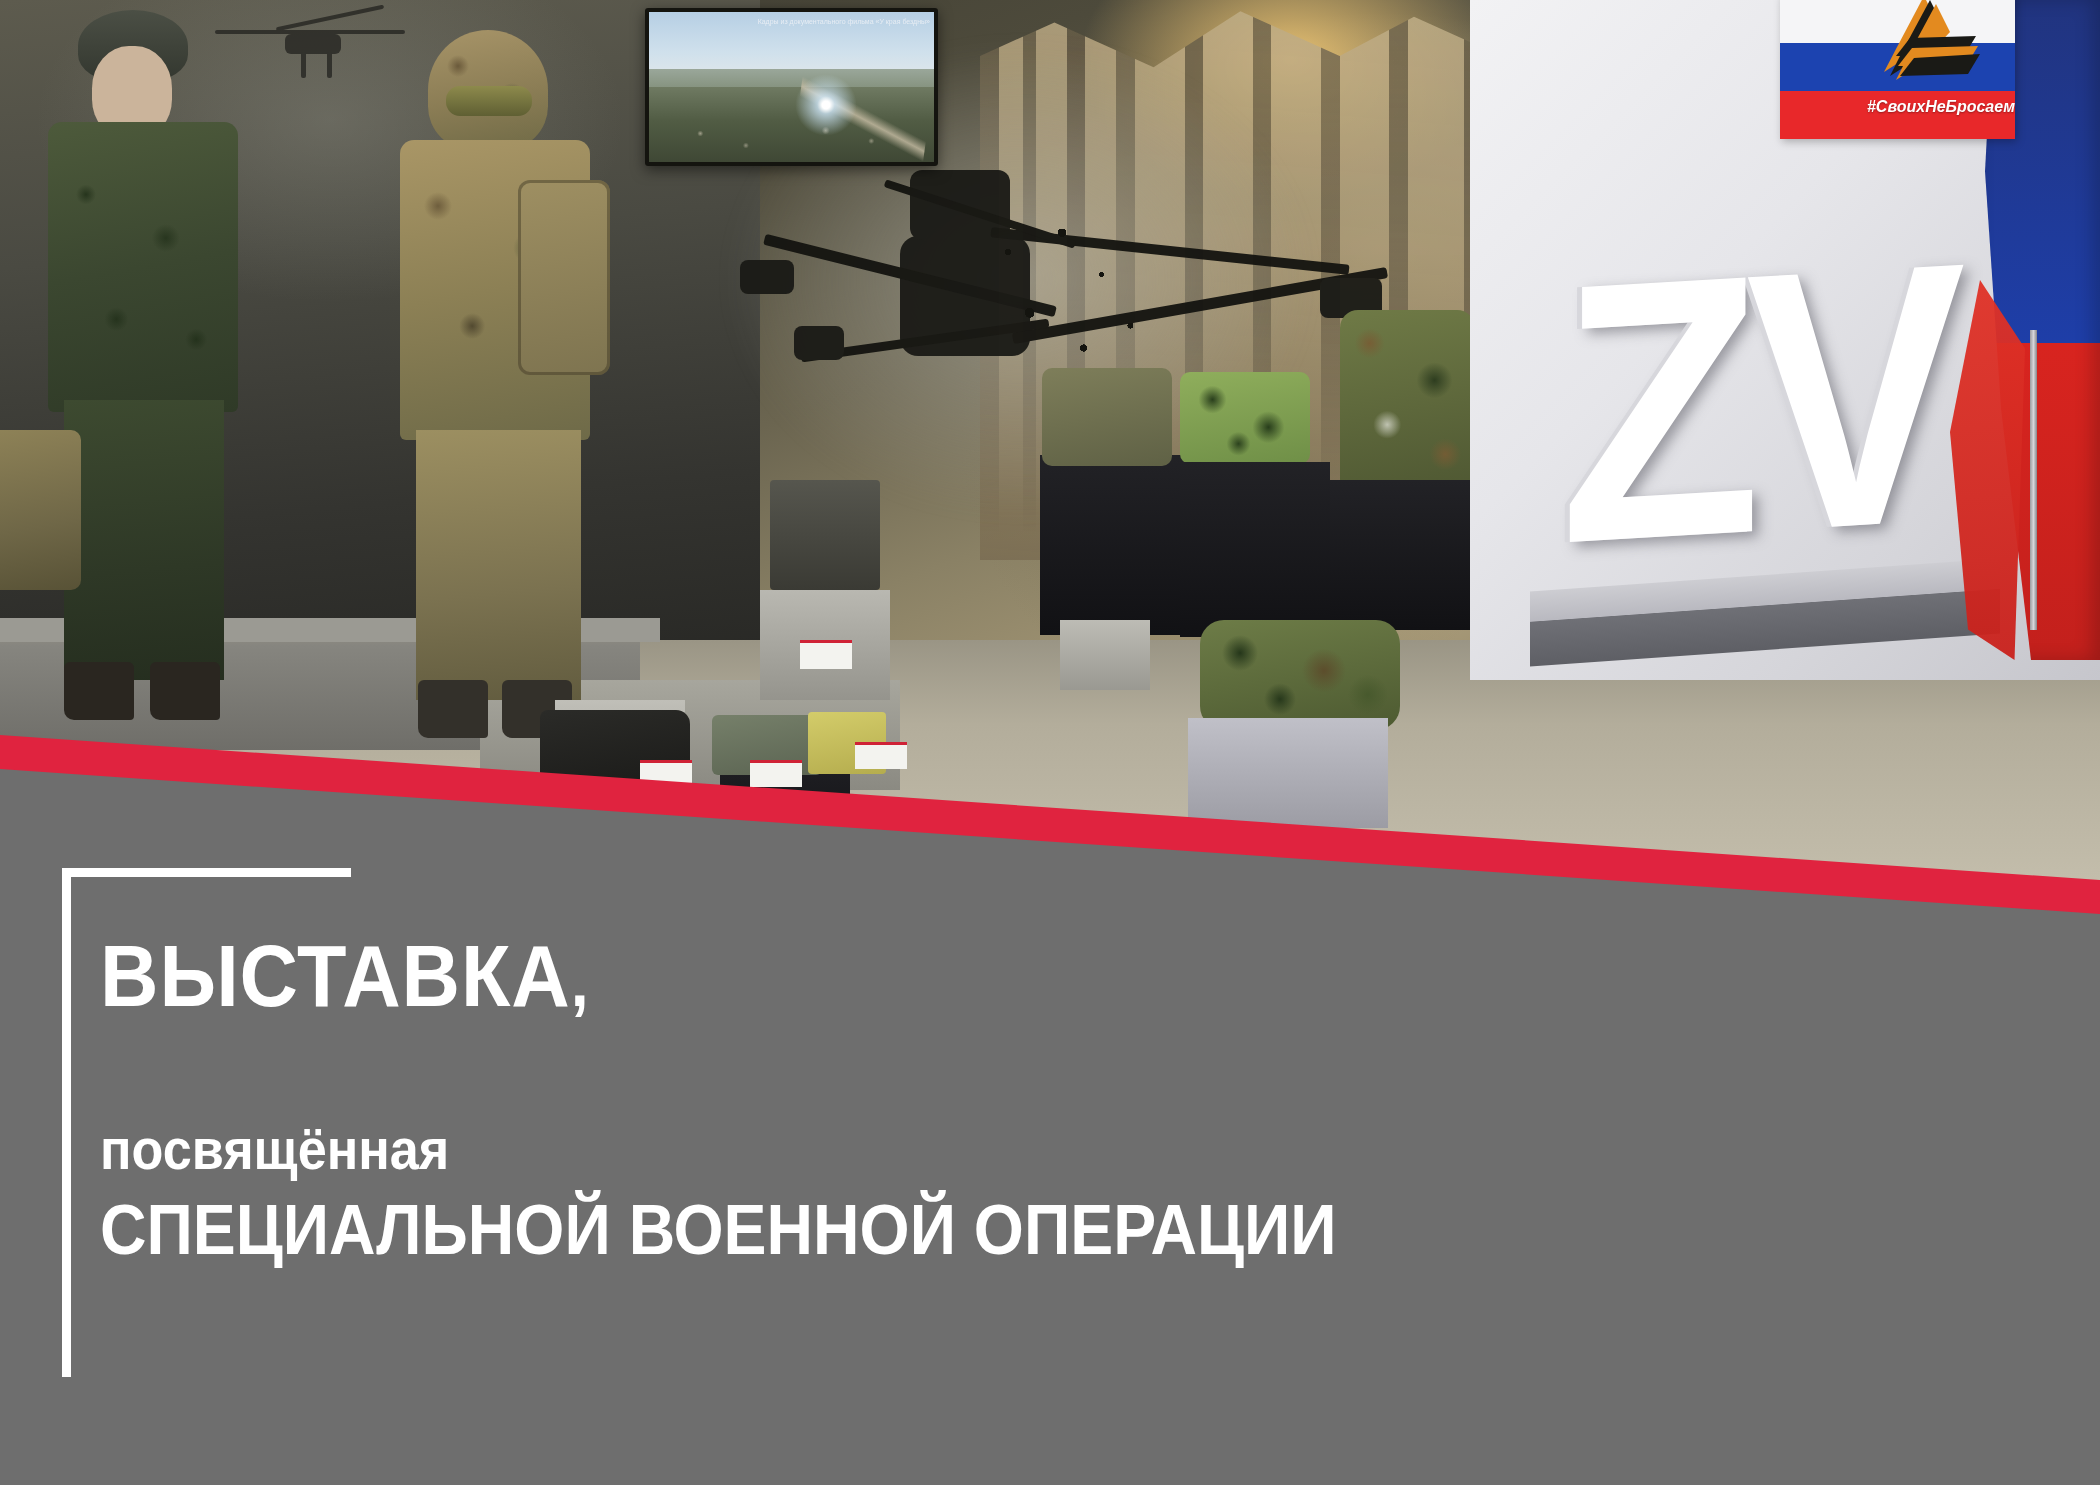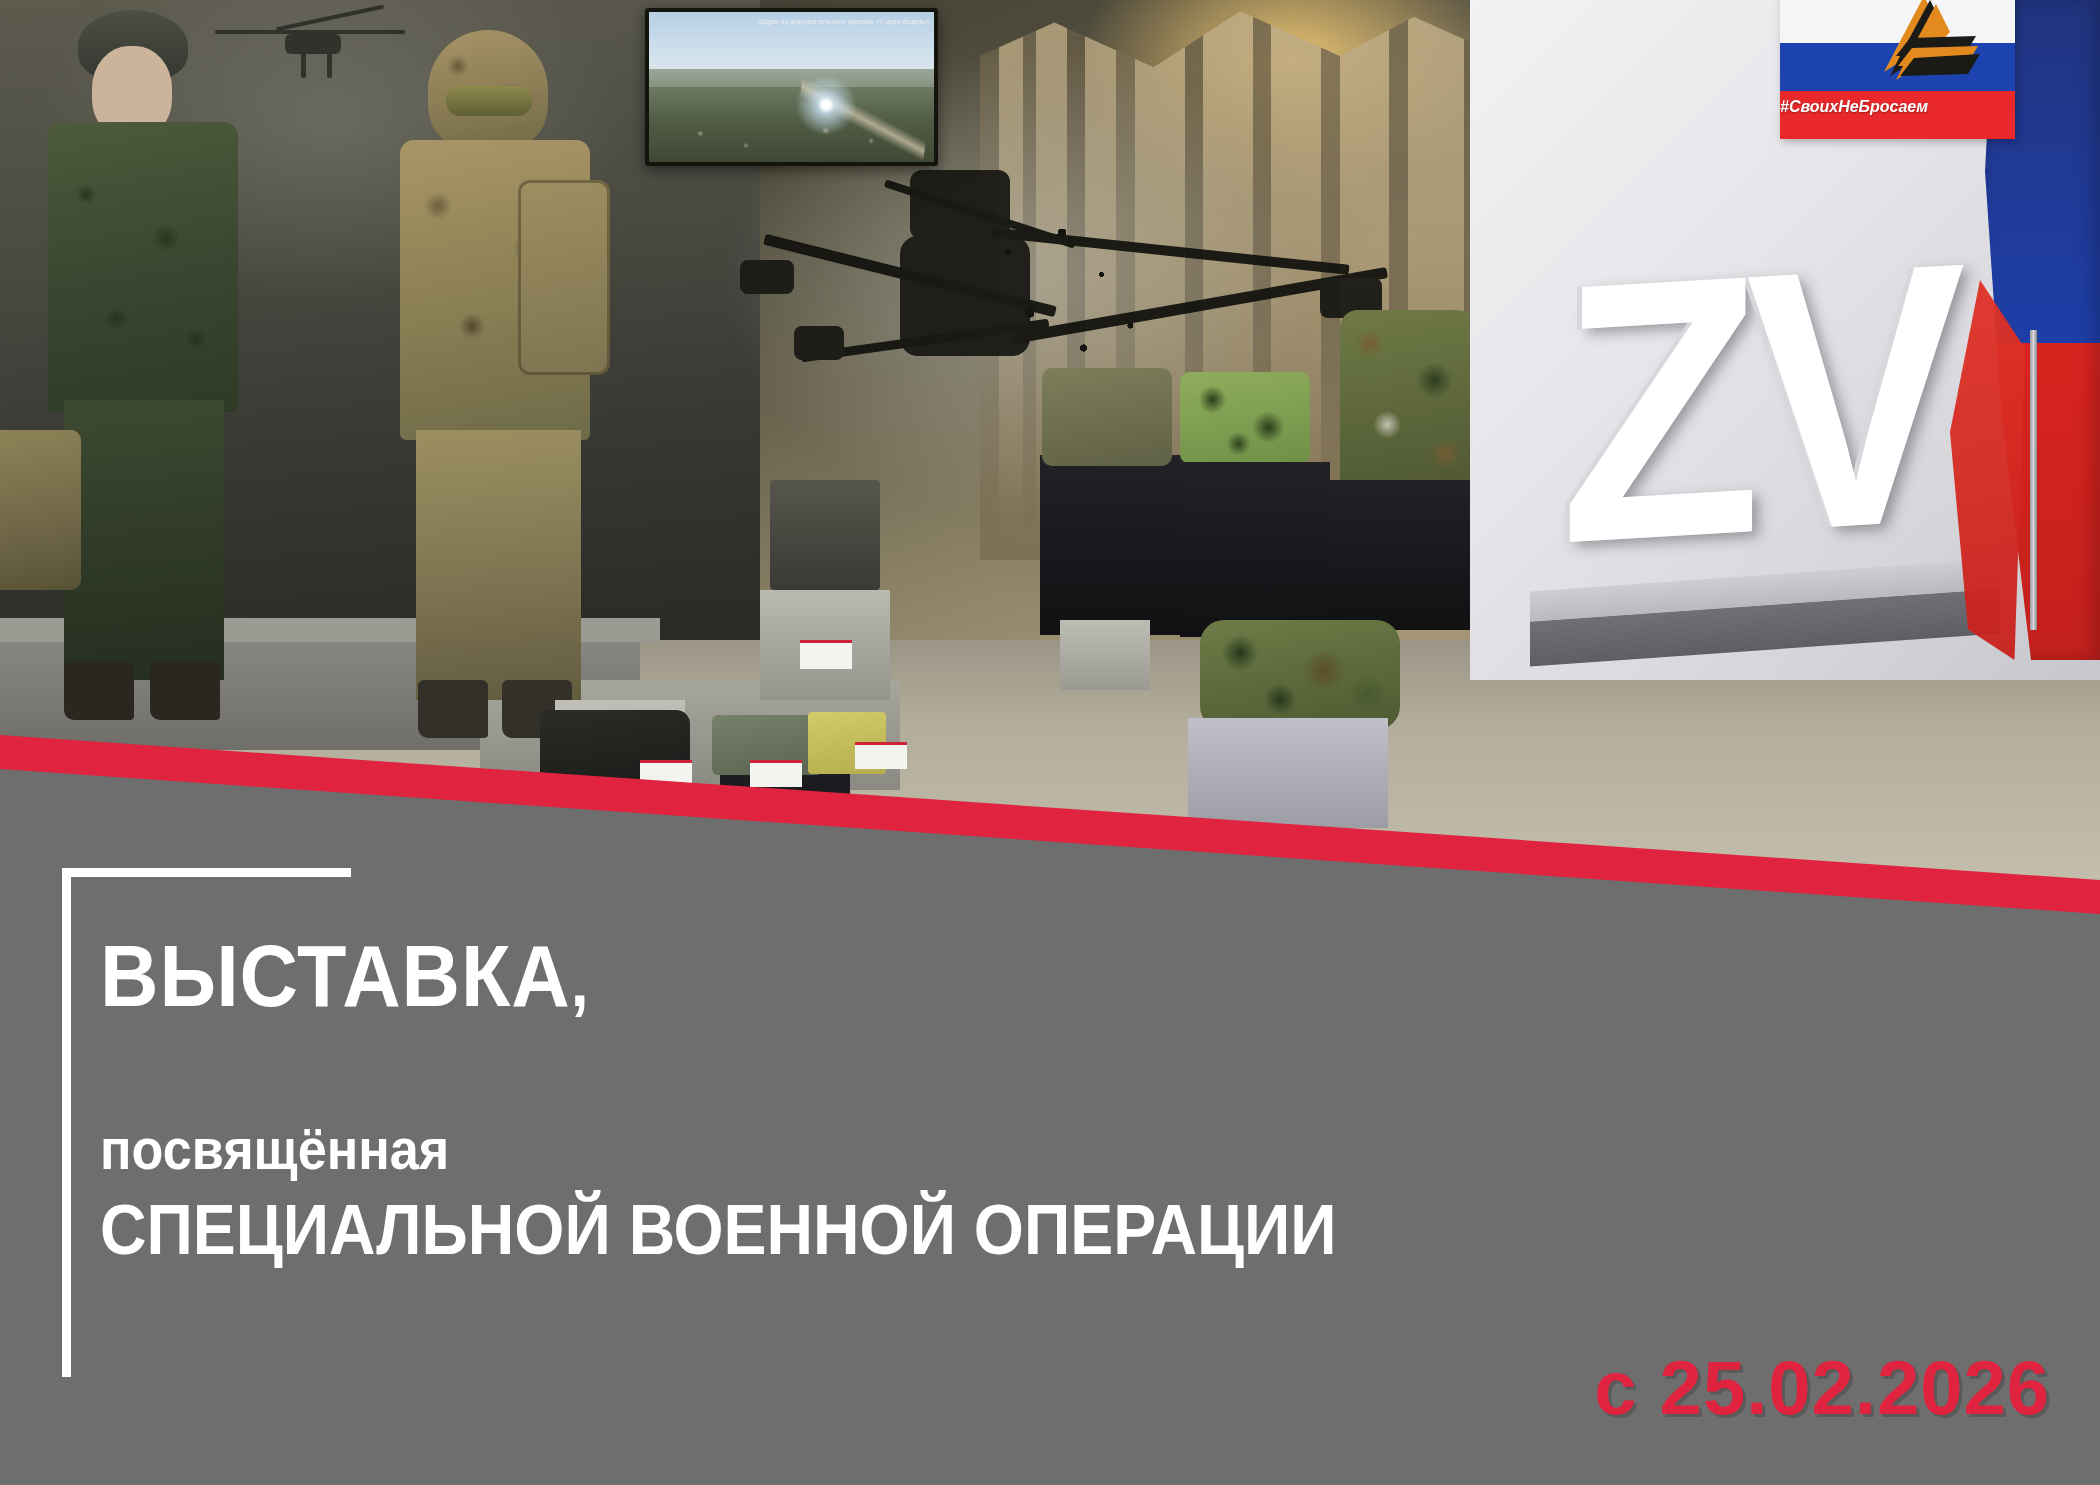--- a/index.html
+++ b/index.html
@@ -194,21 +194,21 @@
   
   .flag{
     position:absolute;left:1780px;top:-6px;width:235px;height:145px;
     box-shadow:2px 3px 8px rgba(0,0,0,.25);
     overflow:hidden;
   }
   .flag .w{position:absolute;left:0;top:0;right:0;height:34%;background:#f5f5f7;}
   .flag .b{position:absolute;left:0;top:34%;right:0;height:33%;background:#1c43b0;}
   .flag .r{position:absolute;left:0;top:67%;right:0;height:33%;background:#e8282a;}
   .flag .hash{
-    position:absolute;left:0;right:0;top:72%;text-align:left;
+    position:absolute;left:0;right:0;top:72%;text-align:right;
     color:#fff;font-size:16px;font-weight:700;font-style:italic;
     font-family:"Liberation Sans",sans-serif;
     text-shadow:0 1px 2px rgba(0,0,0,.35);
   }
   .ribbon{position:absolute;left:86px;top:0px;width:120px;height:110px;}
 
   
   .vflag{
     position:absolute;left:1985px;top:0;width:115px;height:660px;
     background:linear-gradient(180deg,#21347f 0%,#1e3ea8 52%,#d8241f 52%,#c3201c 100%);
@@ -467,15 +467,14 @@
   <div class="grey-panel"></div>
 
   <div class="bracket"></div>
 
   <div class="t-main"><span>ВЫСТАВКА</span><span class="comma">,</span></div>
 
   <div class="t-sub1">посвящённая</div>
   <div class="t-sub2">СПЕЦИАЛЬНОЙ ВОЕННОЙ ОПЕРАЦИИ</div>
 
 
-  <div class="date">с 25.02.2026</div>
 
 </div>
 
 </body></html>

